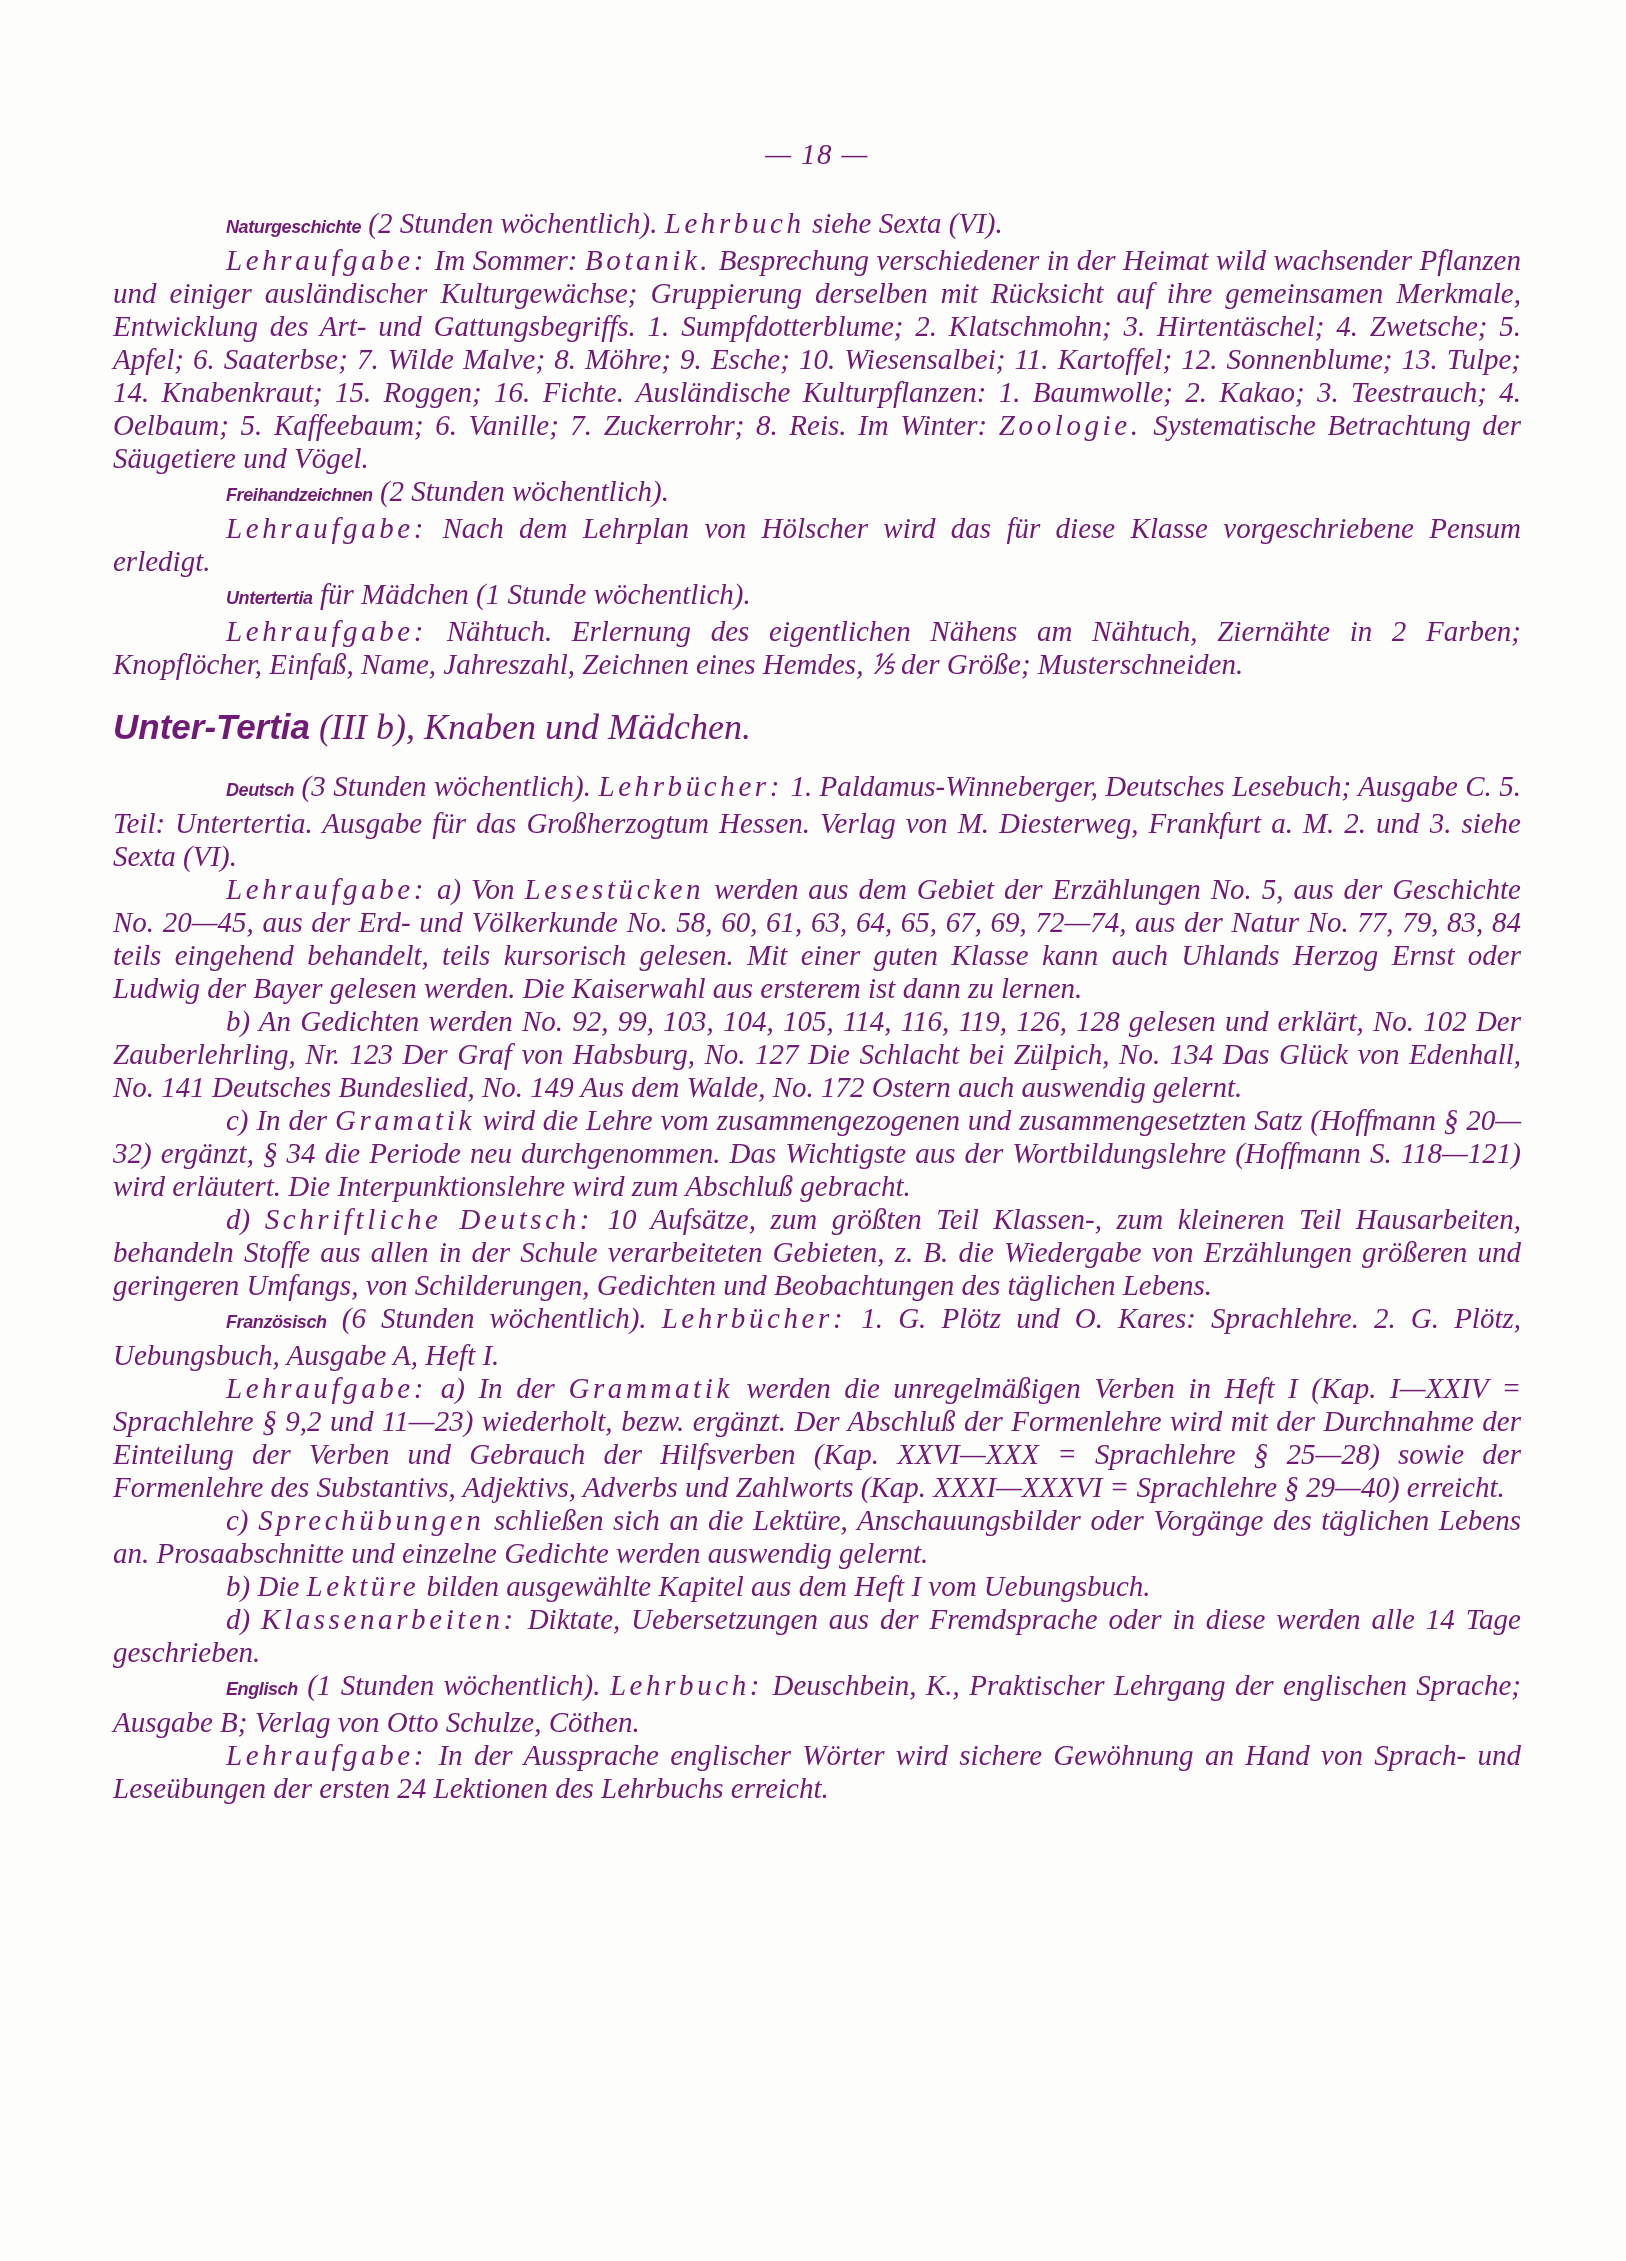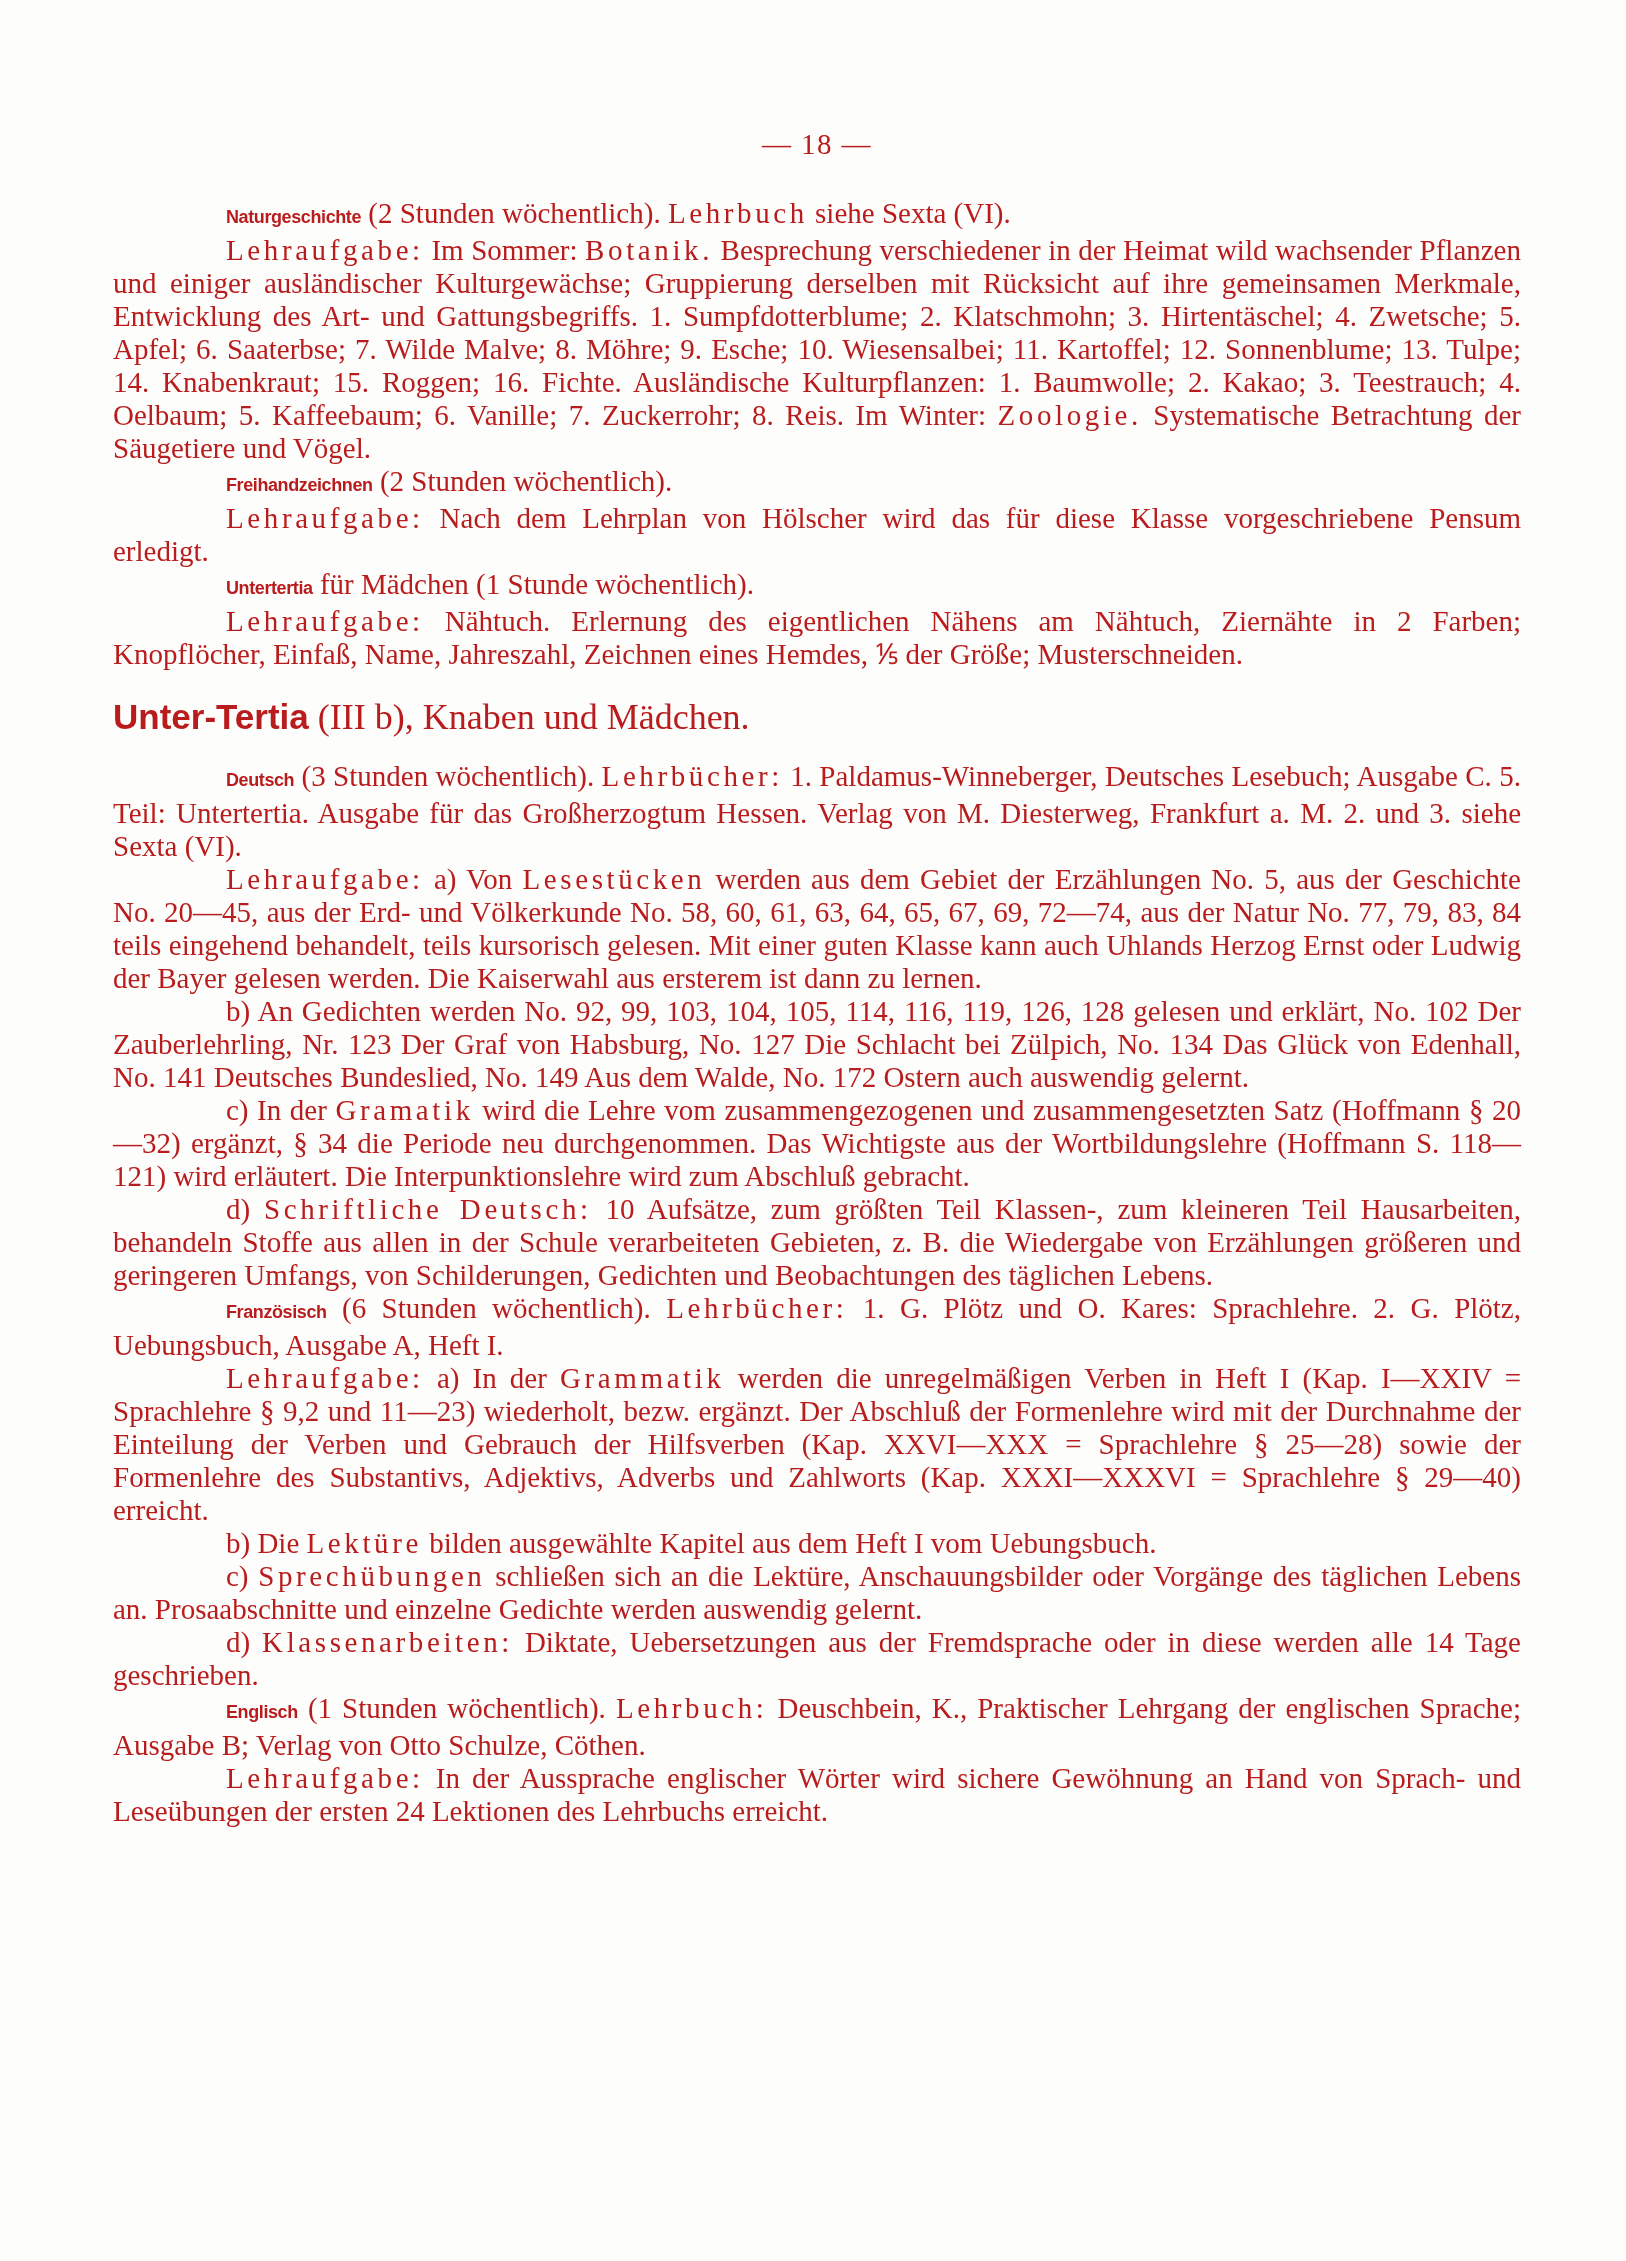--- a/index.html
+++ b/index.html
@@ -6,26 +6,27 @@
     body {
       width: 1627px;
       height: 2261px;
       background: #fdfdfc;
       overflow: hidden;
       position: relative;
     }
     .page {
       position: absolute;
       left: 113px;
-      top: 128px;
+      top: 138px;
       width: 1408px;
       font-family: "Liberation Serif", serif;
-      color: #b91c1c;
+      color: #701a75;
       font-size: 29px;
       line-height: 33px;
+      font-style: italic;
     }
     .page-number {
       text-align: center;
       font-size: 29px;
       margin-bottom: 36px;
       letter-spacing: 1.4px;
     }
     p {
       margin: 0;
       text-align: justify;
@@ -68,20 +69,20 @@
   <div class="section-title"><span class="main">Unter-Tertia</span><span> (III b), Knaben und Mädchen.</span></div>
 
   <div>
     <p><span class="subject">Deutsch</span><span> (3 Stunden wöchentlich). </span><span class="spaced">Lehrbücher:</span><span> 1. Paldamus-Winneberger, Deutsches Lesebuch; Ausgabe C. 5. Teil: Untertertia. Ausgabe für das Großherzogtum Hessen. Verlag von M. Diesterweg, Frankfurt a. M. 2. und 3. siehe Sexta (VI).</span></p>
     <p><span class="spaced">Lehraufgabe:</span><span> a) Von </span><span class="spaced">Lesestücken</span><span> werden aus dem Gebiet der Erzählungen No. 5, aus der Geschichte No. 20—45, aus der Erd- und Völkerkunde No. 58, 60, 61, 63, 64, 65, 67, 69, 72—74, aus der Natur No. 77, 79, 83, 84 teils eingehend behandelt, teils kursorisch gelesen. Mit einer guten Klasse kann auch Uhlands Herzog Ernst oder Ludwig der Bayer gelesen werden. Die Kaiserwahl aus ersterem ist dann zu lernen.</span></p>
     <p><span>b) An Gedichten werden No. 92, 99, 103, 104, 105, 114, 116, 119, 126, 128 gelesen und erklärt, No. 102 Der Zauberlehrling, Nr. 123 Der Graf von Habsburg, No. 127 Die Schlacht bei Zülpich, No. 134 Das Glück von Edenhall, No. 141 Deutsches Bundeslied, No. 149 Aus dem Walde, No. 172 Ostern auch auswendig gelernt.</span></p>
     <p><span>c) In der </span><span class="spaced">Gramatik</span><span> wird die Lehre vom zusammengezogenen und zusammengesetzten Satz (Hoffmann § 20—32) ergänzt, § 34 die Periode neu durchgenommen. Das Wichtigste aus der Wortbildungslehre (Hoffmann S. 118—121) wird erläutert. Die Interpunktionslehre wird zum Abschluß gebracht.</span></p>
     <p><span>d) </span><span class="spaced">Schriftliche Deutsch:</span><span> 10 Aufsätze, zum größten Teil Klassen-, zum kleineren Teil Hausarbeiten, behandeln Stoffe aus allen in der Schule verarbeiteten Gebieten, z. B. die Wiedergabe von Erzählungen größeren und geringeren Umfangs, von Schilderungen, Gedichten und Beobachtungen des täglichen Lebens.</span></p>
     <p><span class="subject">Französisch</span><span> (6 Stunden wöchentlich). </span><span class="spaced">Lehrbücher:</span><span> 1. G. Plötz und O. Kares: Sprachlehre. 2. G. Plötz, Uebungsbuch, Ausgabe A, Heft I.</span></p>
     <p><span class="spaced">Lehraufgabe:</span><span> a) In der </span><span class="spaced">Grammatik</span><span> werden die unregelmäßigen Verben in Heft I (Kap. I—XXIV = Sprachlehre § 9,2 und 11—23) wiederholt, bezw. ergänzt. Der Abschluß der Formenlehre wird mit der Durchnahme der Einteilung der Verben und Gebrauch der Hilfsverben (Kap. XXVI—XXX = Sprachlehre § 25—28) sowie der Formenlehre des Substantivs, Adjektivs, Adverbs und Zahlworts (Kap. XXXI—XXXVI = Sprachlehre § 29—40) erreicht.</span></p>
+    <p><span>c) </span><span class="spaced">Sprechübungen</span><span> schließen sich an die Lektüre, Anschauungsbilder oder Vorgänge des täglichen Lebens an. Prosaabschnitte und einzelne Gedichte werden auswendig gelernt.</span></p>
     <p><span>b) Die </span><span class="spaced">Lektüre</span><span> bilden ausgewählte Kapitel aus dem Heft I vom Uebungsbuch.</span></p>
-    <p><span>c) </span><span class="spaced">Sprechübungen</span><span> schließen sich an die Lektüre, Anschauungsbilder oder Vorgänge des täglichen Lebens an. Prosaabschnitte und einzelne Gedichte werden auswendig gelernt.</span></p>
     <p><span>d) </span><span class="spaced">Klassenarbeiten:</span><span> Diktate, Uebersetzungen aus der Fremdsprache oder in diese werden alle 14 Tage geschrieben.</span></p>
     <p><span class="subject">Englisch</span><span> (1 Stunden wöchentlich). </span><span class="spaced">Lehrbuch:</span><span> Deuschbein, K., Praktischer Lehrgang der englischen Sprache; Ausgabe B; Verlag von Otto Schulze, Cöthen.</span></p>
     <p><span class="spaced">Lehraufgabe:</span><span> In der Aussprache englischer Wörter wird sichere Gewöhnung an Hand von Sprach- und Leseübungen der ersten 24 Lektionen des Lehrbuchs erreicht.</span></p>
   </div>
 </div>
 
 
 </body></html>

